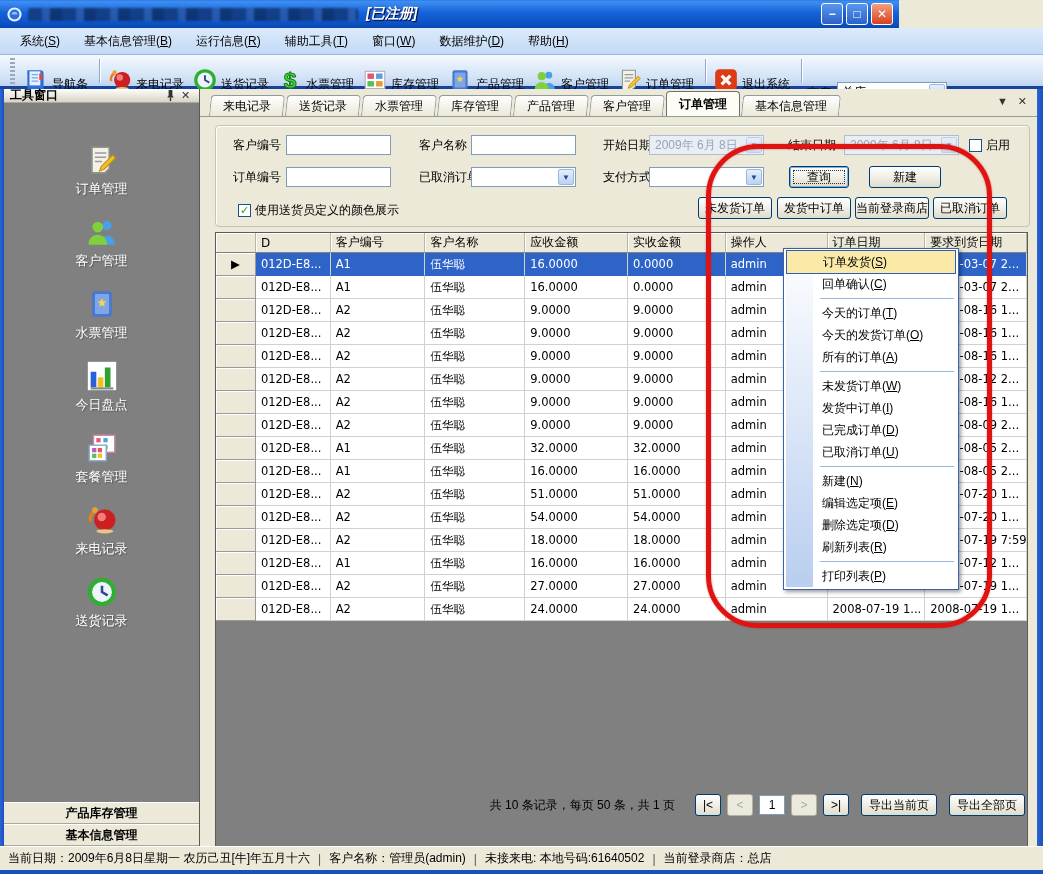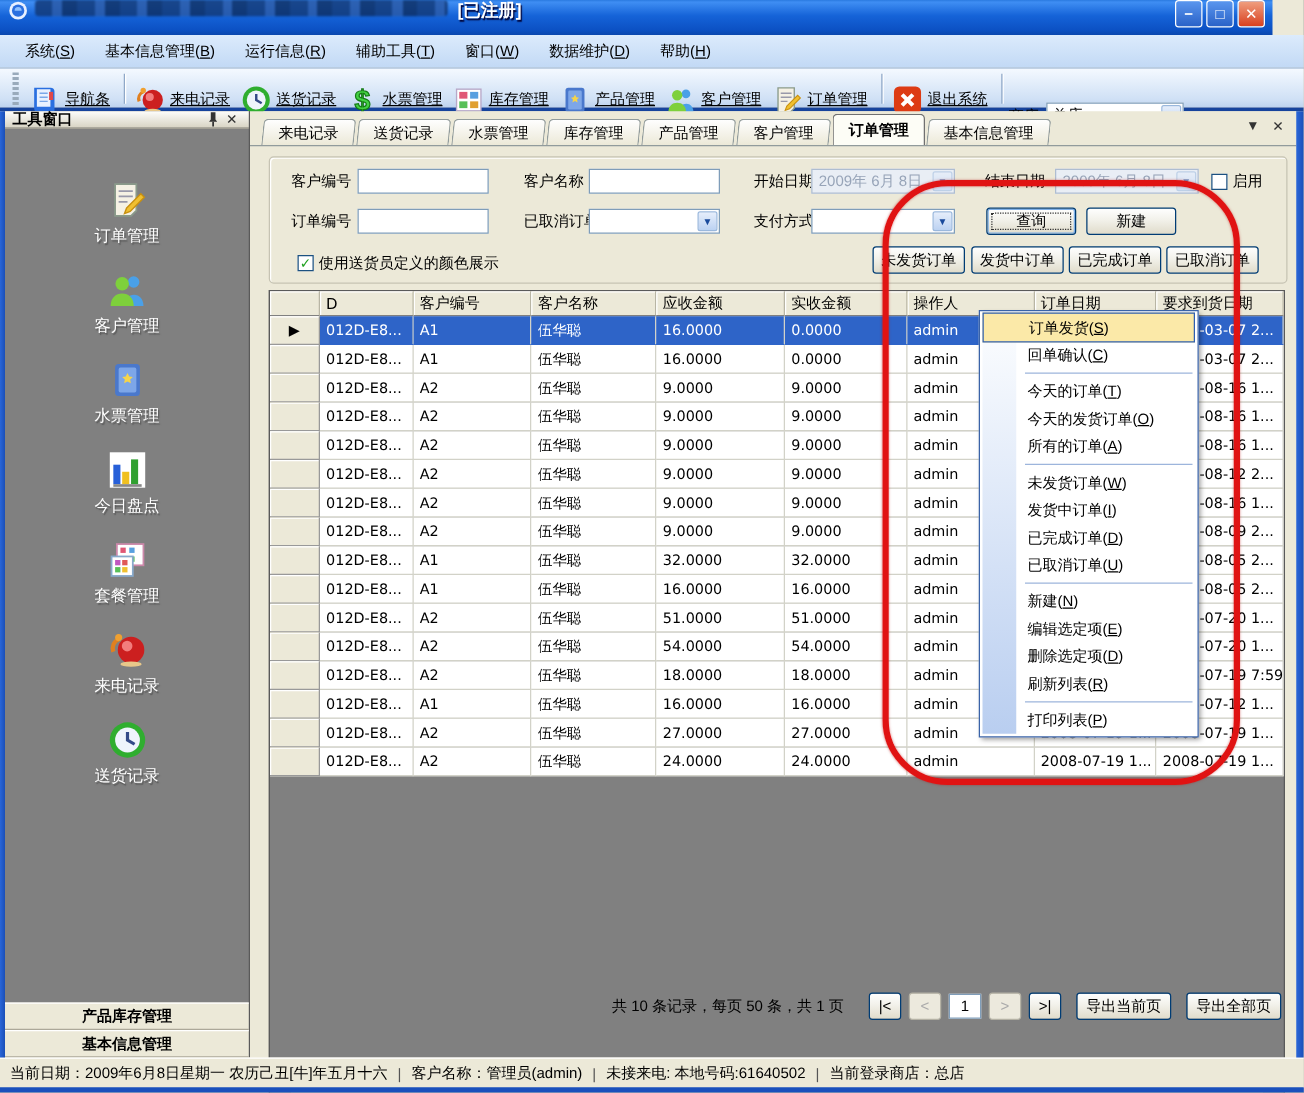--- a/index.html
+++ b/index.html
@@ -3,23 +3,23 @@
 <meta charset="utf-8">
 <style>
   * { margin:0; padding:0; box-sizing:border-box; }
   html,body { width:1043px; height:874px; }
   body { font-family:"Liberation Sans","DejaVu Sans",sans-serif; font-size:12px; color:#000;
          position:relative; overflow:hidden; background:#ECE9D8; }
   .icon { display:inline-flex; align-items:center; justify-content:center; }
   .icon svg { width:100%; height:100%; }
 
   
-  #titlebar { position:absolute; left:0; top:0; width:1018px; height:28px;
+  #titlebar { position:absolute; left:0; top:0; width:899px; height:28px;
     background:linear-gradient(to bottom,#2a7ae0 0%,#3f8ef3 6%,#1563d8 45%,#0c51c4 85%,#0a47ad 100%);
-    display:flex; align-items:flex-start; padding:0 6px; color:#fff; }
+    display:flex; align-items:center; padding:0 6px; color:#fff;font-style:italic; }
   .app-icon { width:17px; height:17px; margin-right:5px; }
   .censored { width:330px; height:13px; border-radius:3px; margin-right:8px;
     background:repeating-linear-gradient(90deg,#123a7a 0 14px,#2a5aa8 14px 22px,#0d2f66 22px 34px);
     filter:blur(1px); opacity:.85; }
   .title-badge { font-weight:bold; font-size:14px; text-shadow:1px 1px 1px #003; }
   .win-btns { margin-left:auto; display:flex; gap:3px; }
   .win-btn { width:22px; height:22px; border:1px solid #fff; border-radius:3px; color:#fff;
     display:flex; align-items:center; justify-content:center; font-size:12px; font-weight:bold;
     background:linear-gradient(to bottom,#5a96ee,#2a62c8); }
   .win-btn.close { background:linear-gradient(to bottom,#f0a080,#d84020); }
@@ -28,21 +28,21 @@
   #menubar { position:absolute; left:0; top:28px; width:1043px; height:27px;
     background:linear-gradient(to bottom,#dcebfc,#c2d9f5); border-bottom:1px solid #9cb8dc;
     display:flex; align-items:center; padding-left:8px; }
   .menu-item { padding:4px 12px; cursor:default; }
   .menu-item u { text-decoration:underline; }
 
   
   #toolbar { position:absolute; left:0; top:55px; width:1043px; height:34px;
     background:linear-gradient(to bottom,#f4f9ff,#cfe0f5 80%,#bcd2ee);
     border-bottom:3px solid #16439c; display:flex; align-items:center; padding-left:10px; }
-  .tb-item { display:flex; align-items:center; gap:3px; padding:20px 6px 2px 2px;text-decoration:underline; }
+  .tb-item { display:flex; align-items:flex-end; gap:3px; padding:20px 6px 2px 2px; }
   .tb-item .icon { width:26px; height:26px; }
   .tb-sep { width:1px; height:24px; background:#8fa8c8; margin:0 5px; box-shadow:1px 0 0 #fff; }
   .tb-grip { width:5px; height:26px; margin-right:6px;
     background:repeating-linear-gradient(to bottom,#9ab 0 2px,transparent 2px 4px); }
   #shop-combo { display:flex; align-items:flex-end; gap:6px;margin-top:43px; }
   .combo-box { width:110px; height:20px; background:#fff; border:1px solid #7F9DB9;
     display:flex; align-items:center; justify-content:space-between; padding-left:4px; }
   .combo-arrow { width:16px; height:16px; margin:1px;
     background:linear-gradient(to bottom,#e6eefb,#bcd2f2); border:1px solid #9ab8dd;
     border-radius:2px; color:#1a4a9c; font-size:8px; display:flex; align-items:center; justify-content:center; }
@@ -460,28 +460,28 @@
     <span class="flabel" style="left:17px;top:41px;">订单编号</span>
     <span class="ftext" style="left:70px;top:41px;width:105px;"></span>
     <span class="flabel" style="left:203px;top:41px;">已取消订单</span>
     <span class="fcombo" style="left:255px;top:41px;width:105px;">
       <span class="combo-arrow">▼</span>
     </span>
     <span class="flabel" style="left:387px;top:41px;">支付方式</span>
     <span class="fcombo" style="left:433px;top:41px;width:115px;">
       <span class="combo-arrow">▼</span>
     </span>
-    <span class="btn focused" style="left:573px;top:40px;width:72px;">查询</span>
+    <span class="btn focused" style="left:573px;top:40px;width:60px;">查询</span>
     <span class="btn" style="left:653px;top:40px;width:72px;">新建</span>
 
     <span class="chkrow" style="left:22px;top:76px;">
       <span class="chk">✓</span>
         <span>使用送货员定义的颜色展示</span>
     </span>
-    <span id="status-btns"><span class="btn" style="left: 482px; top: 71px; width: 74px;">未发货订单</span><span class="btn" style="left: 561px; top: 71px; width: 74px;">发货中订单</span><span class="btn" style="left: 639px; top: 71px; width: 74px;">已完成订单</span><span class="btn" style="left: 717px; top: 71px; width: 74px;">已取消订单</span></span>
+    <span id="status-btns"><span class="btn" style="left: 482px; top: 71px; width: 74px;">未发货订单</span><span class="btn" style="left: 561px; top: 71px; width: 74px;">发货中订单</span><span class="btn" style="left: 639px; top: 71px; width: 74px;">当前登录商店</span><span class="btn" style="left: 717px; top: 71px; width: 74px;">已取消订单</span></span>
   </div>
 
   <div id="tablewrap">
     <div id="tbl">
         <div class="tr header">
           <span class="td marker" style="width:40px"></span>
           <span class="td" style="width:75px">D</span>
           <span class="td" style="width:95px">客户编号</span>
           <span class="td" style="width:100px">客户名称</span>
           <span class="td" style="width:103px">应收金额</span>

